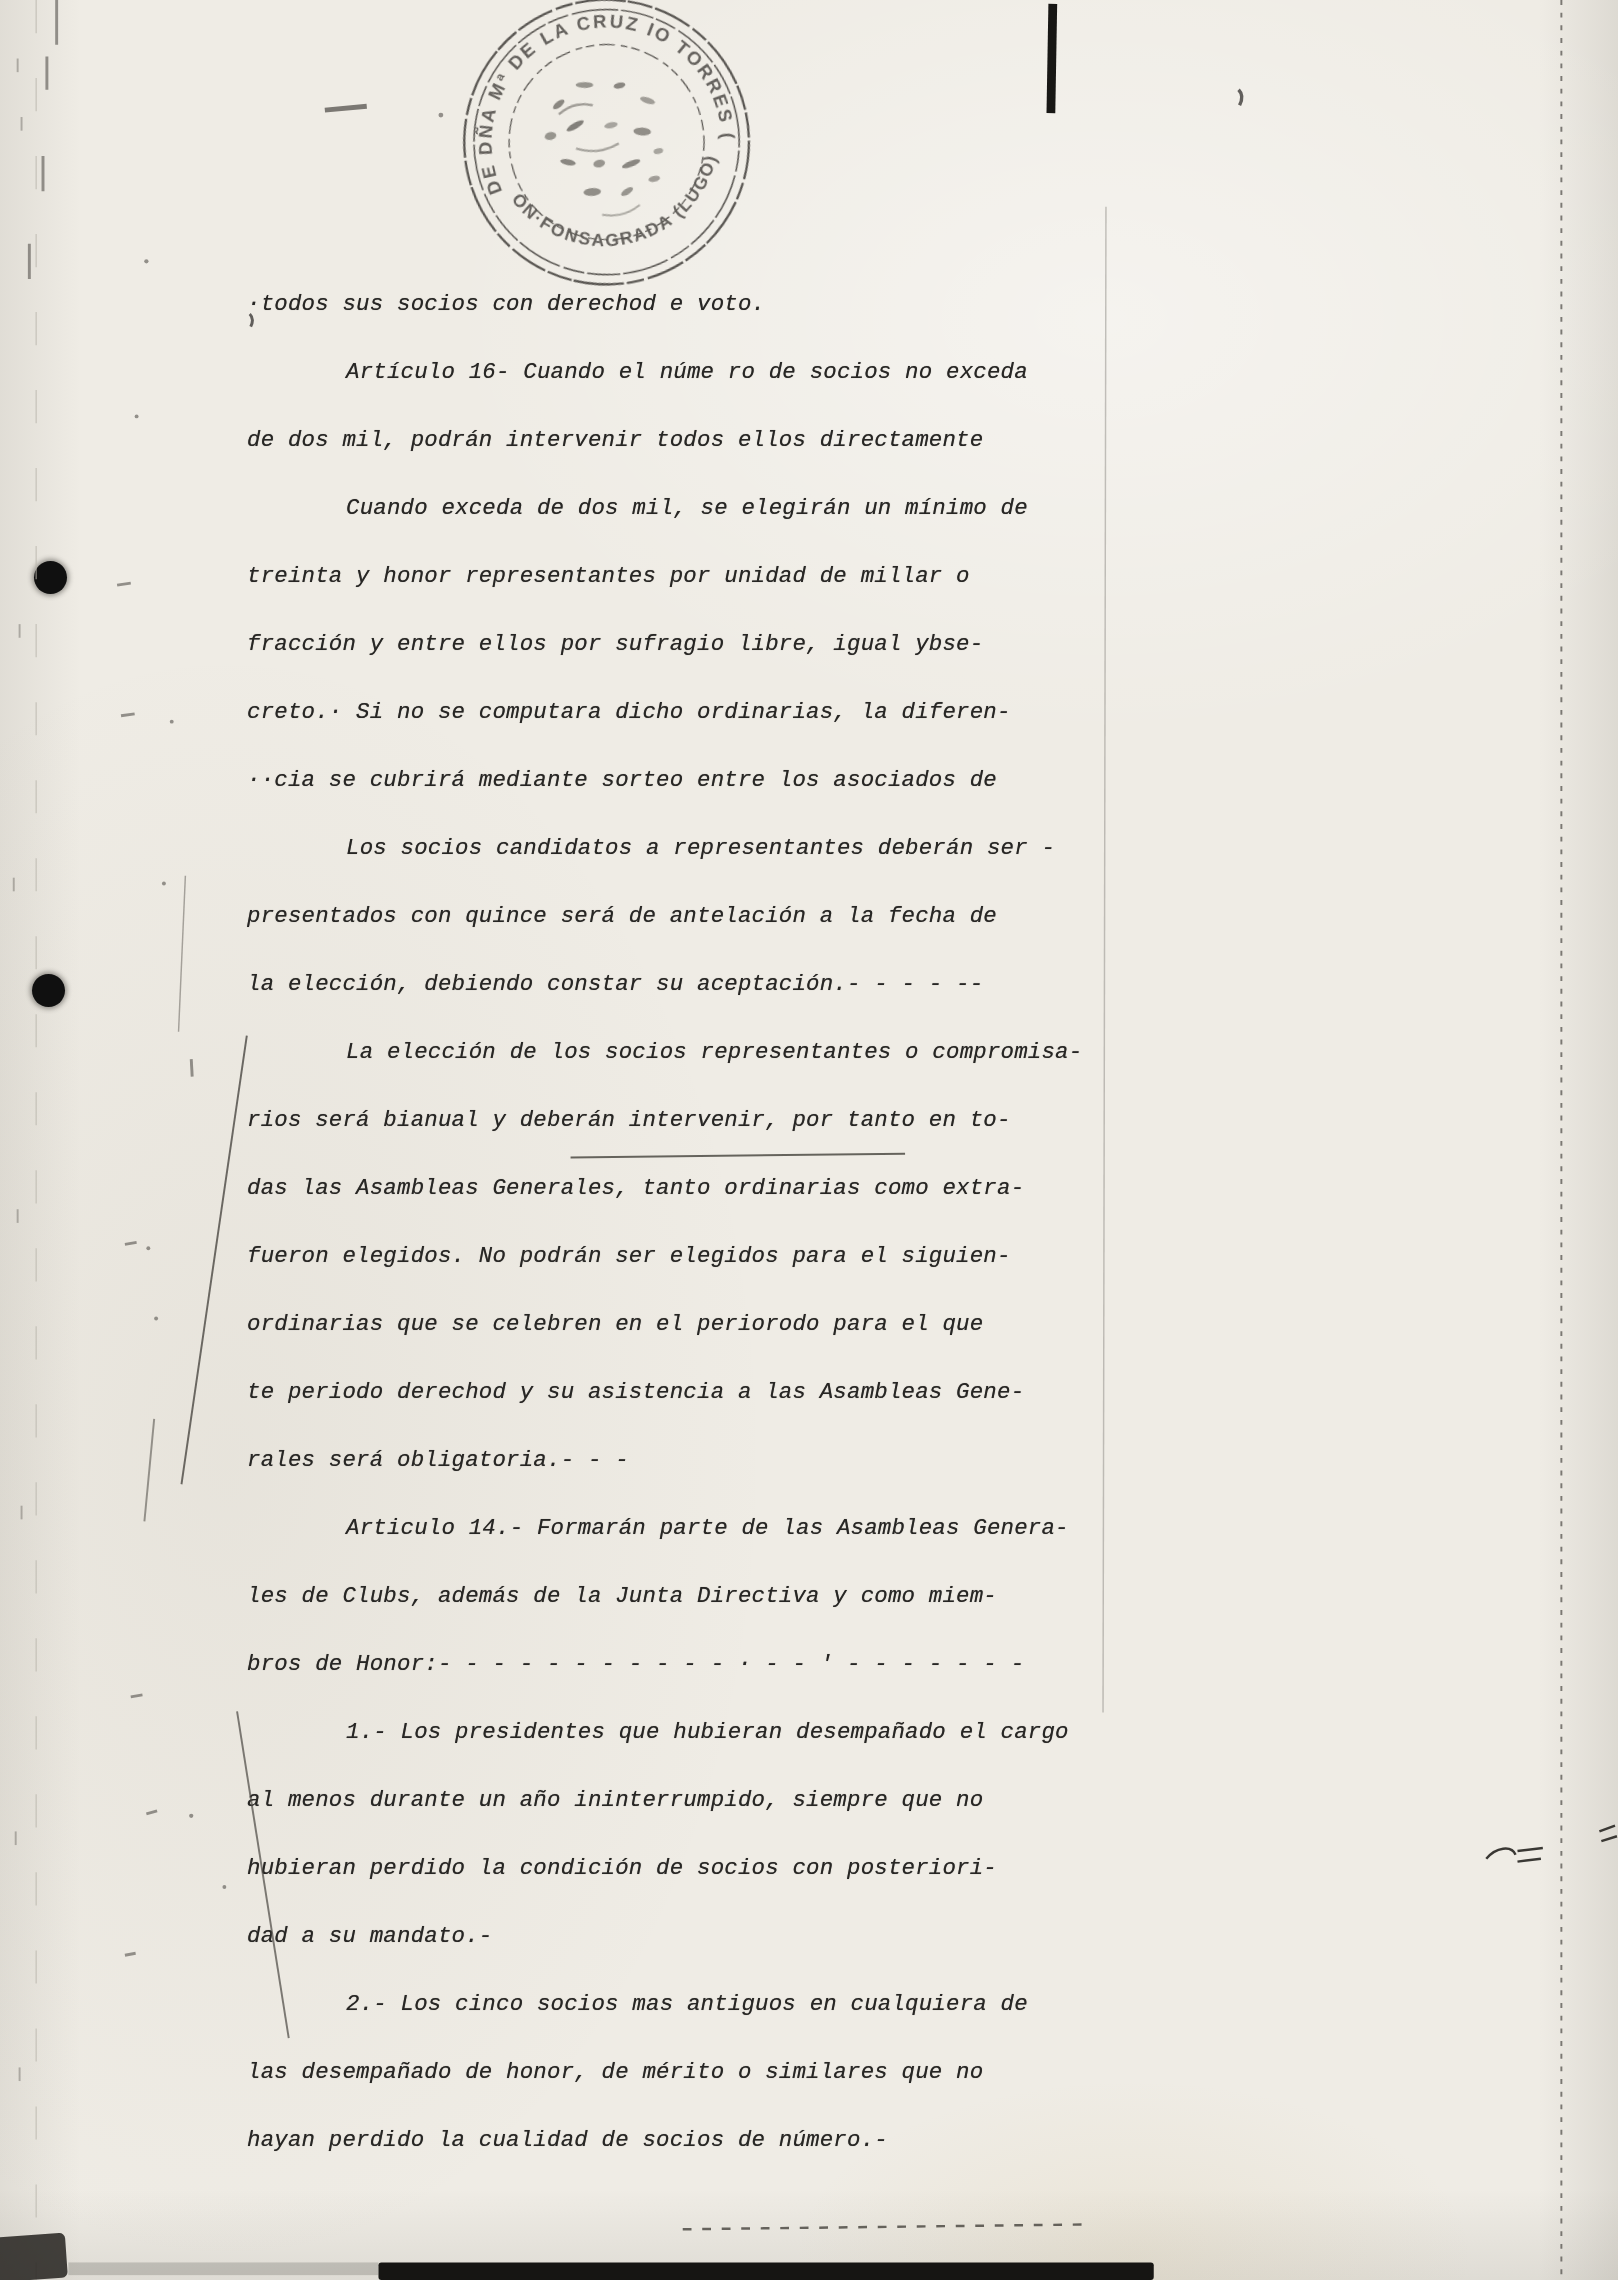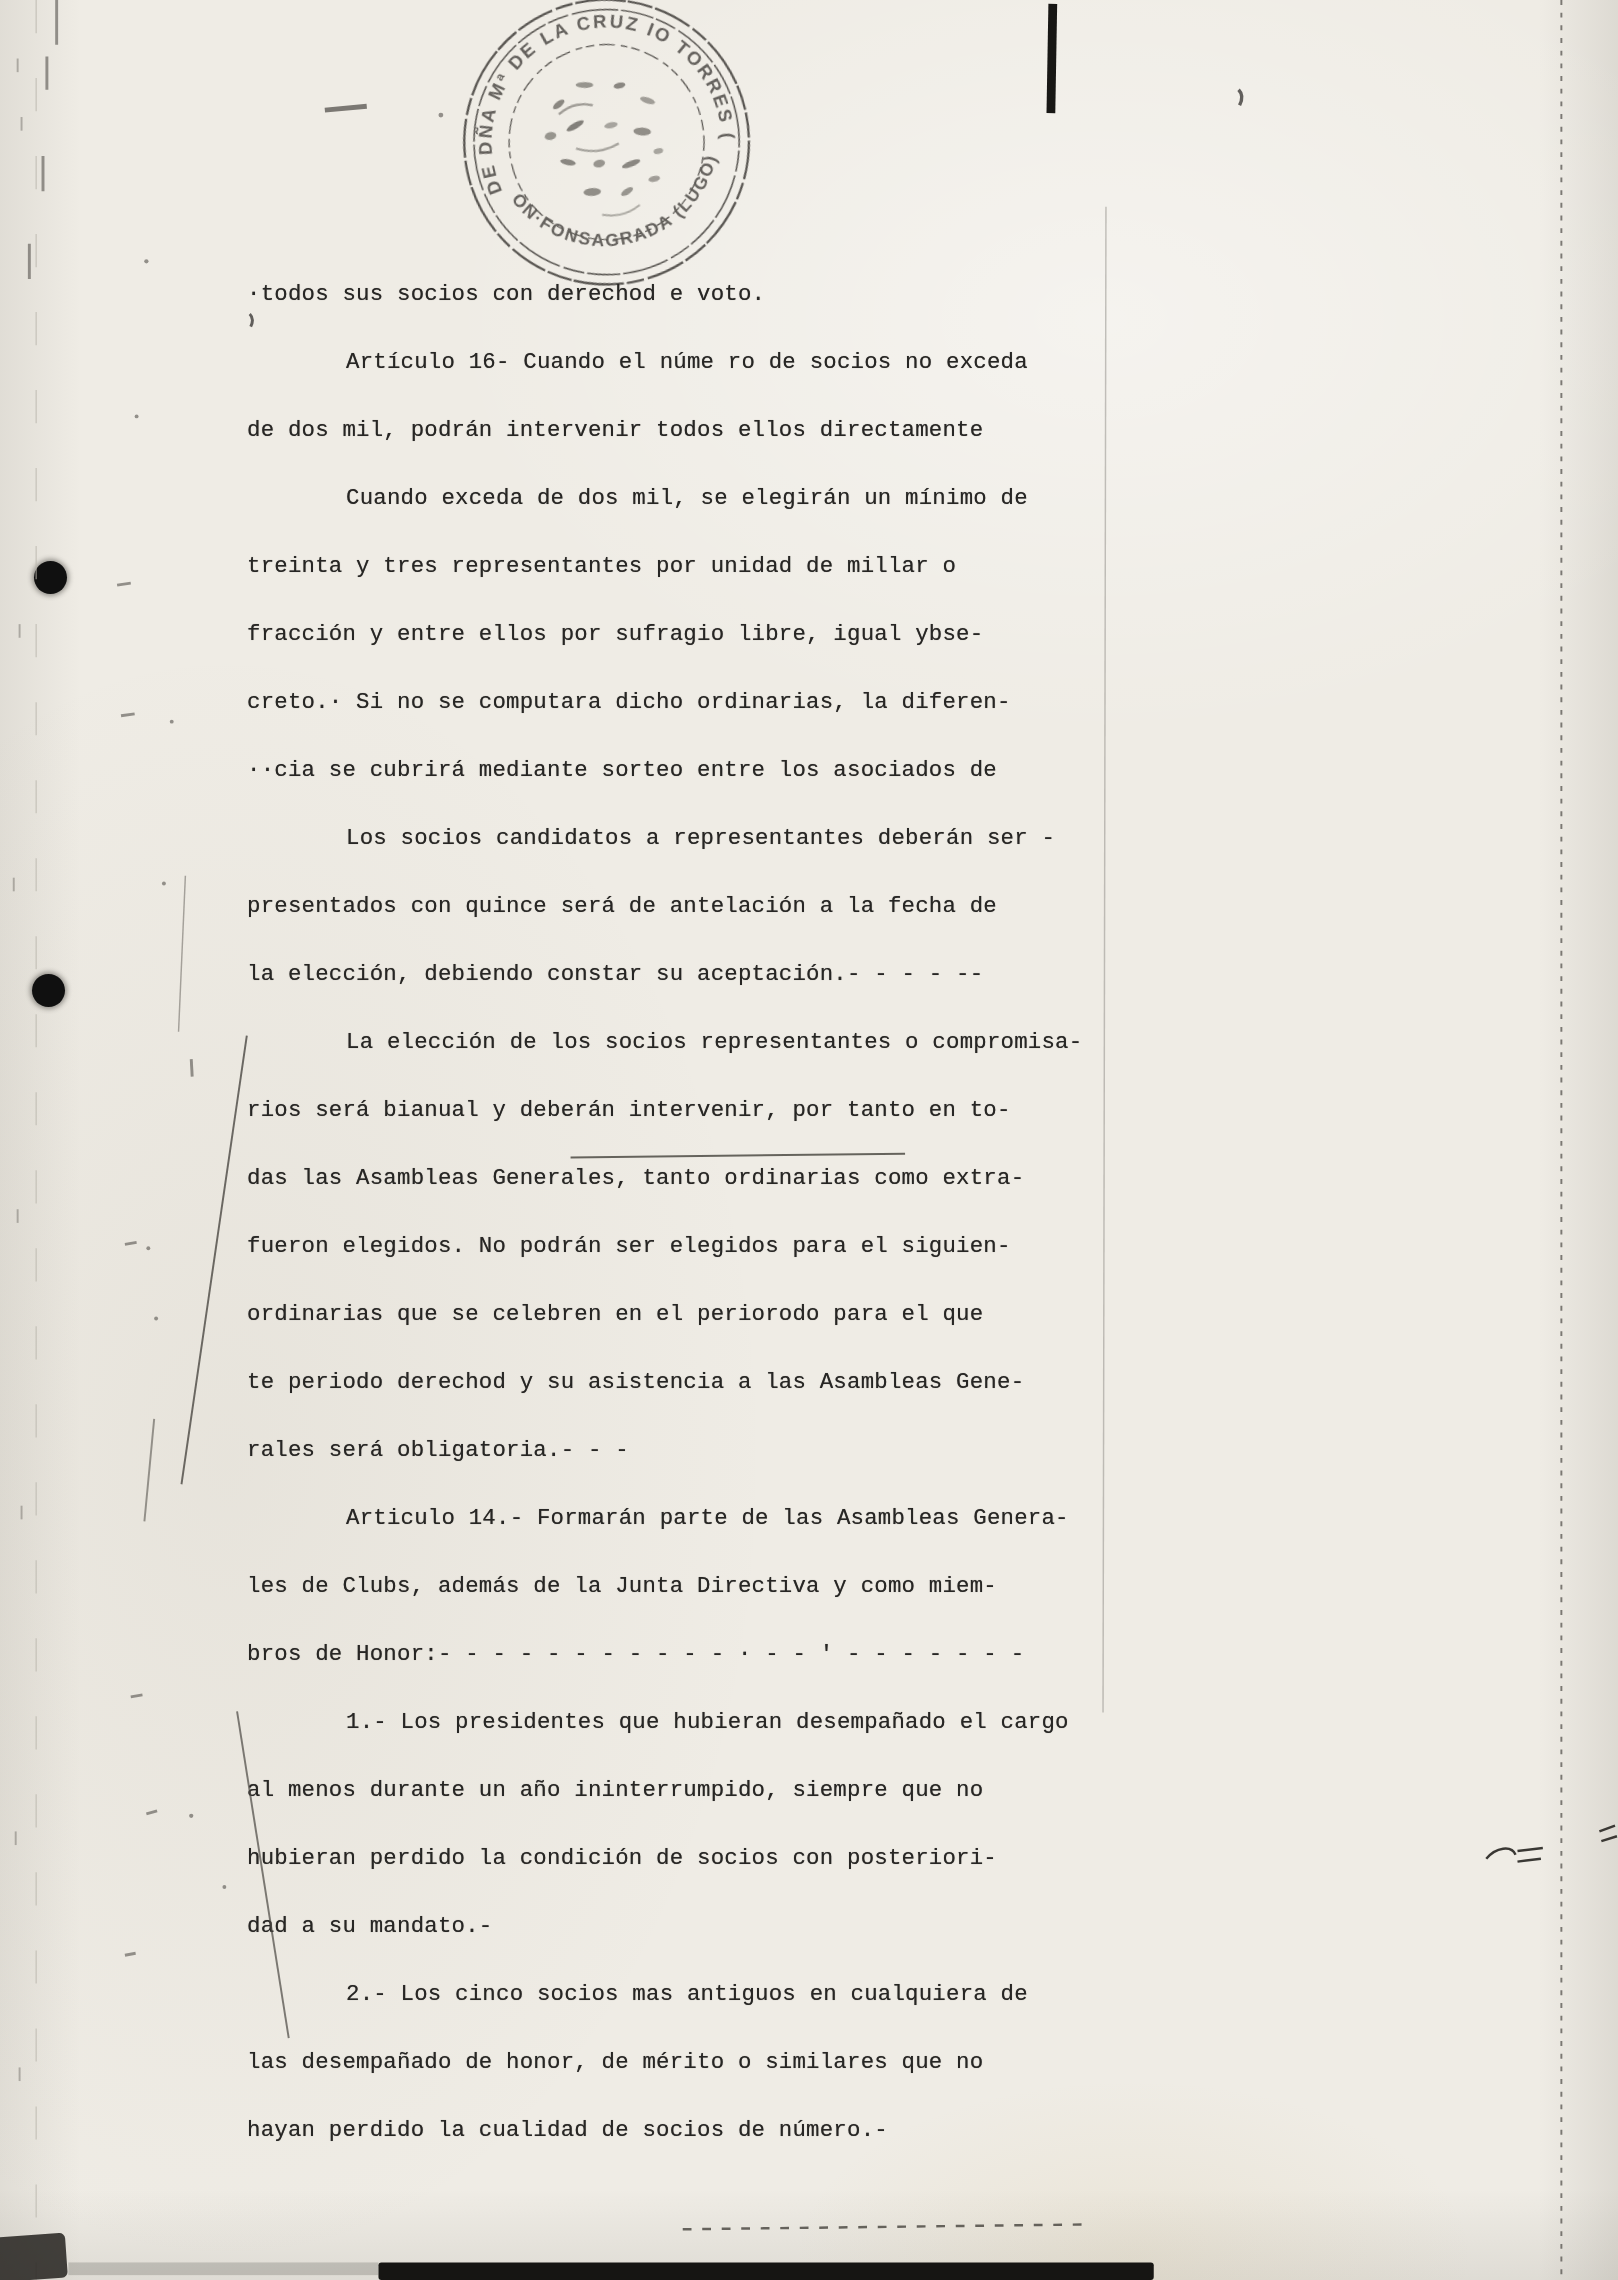--- a/index.html
+++ b/index.html
@@ -12,22 +12,23 @@
     position:absolute;inset:0;
     background:
       radial-gradient(1073px 683px at 68% 14%, rgba(255,255,255,.38), rgba(255,255,255,0) 62%),
       radial-gradient(780px 1170px at 14% 64%, rgba(125,115,92,.07), rgba(0,0,0,0) 70%),
       radial-gradient(488px 254px at 70% 99%, rgba(190,160,90,.10), rgba(0,0,0,0) 70%),
       linear-gradient(90deg, rgba(95,90,78,.10) 0%, rgba(0,0,0,0) 5%, rgba(0,0,0,0) 95%, rgba(110,105,95,.14) 100%),
       linear-gradient(180deg, rgba(0,0,0,0) 96%, rgba(80,78,70,.10) 100%),
       #efece5;
   }
   .text-block{
-    position:absolute;left:247px;top:260px;width:809px;
+    position:absolute;left:247px;top:270px;width:809px;
     color:#272624;
+    font-style:italic;
   }
   .line{
     height:68px;
     font-size:22.4px;
     letter-spacing:0.2px;
     white-space:pre;
     display:flex;align-items:center;
     text-shadow:0 0 0.7px rgba(25,22,20,.6);
   }
   .line.indent{padding-left:99px;}
@@ -87,21 +88,21 @@
     <path d="M128,158 q22,12 44,4" stroke="#4a4741" stroke-width="2.5" fill="none" opacity=".5"></path>
     <path d="M140,230 q20,8 40,-2" stroke="#4a4741" stroke-width="2" fill="none" opacity=".45"></path>
   </g>
 </svg>
 
 <div class="text-block" id="text-block" style="color: rgb(39, 38, 36);">
     <div class="line">·todos sus socios con derechod e voto.</div>
     <div class="line indent">Artículo 16- Cuando el núme ro de socios no exceda</div>
     <div class="line">de dos mil, podrán intervenir todos ellos directamente</div>
     <div class="line indent">Cuando exceda de dos mil, se elegirán un mínimo de</div>
-    <div class="line">treinta y tres representantes por unidad de millar o</div>
+    <div class="line">treinta y honor representantes por unidad de millar o</div>
     <div class="line">fracción y entre ellos por sufragio libre, igual ybse-</div>
     <div class="line">creto.· Si no se computara dicho ordinarias, la diferen-</div>
     <div class="line">··cia se cubrirá mediante sorteo entre los asociados de</div>
     <div class="line indent">Los socios candidatos a representantes deberán ser -</div>
     <div class="line">presentados con quince será de antelación a la fecha de</div>
     <div class="line">la elección, debiendo constar su aceptación.- - - - --</div>
     <div class="line indent">La elección de los socios representantes o compromisa-</div>
     <div class="line">rios será bianual y deberán intervenir, por tanto en to-</div>
     <div class="line">das las Asambleas Generales, tanto ordinarias como extra-</div>
     <div class="line">fueron elegidos. No podrán ser elegidos para el siguien-</div>

